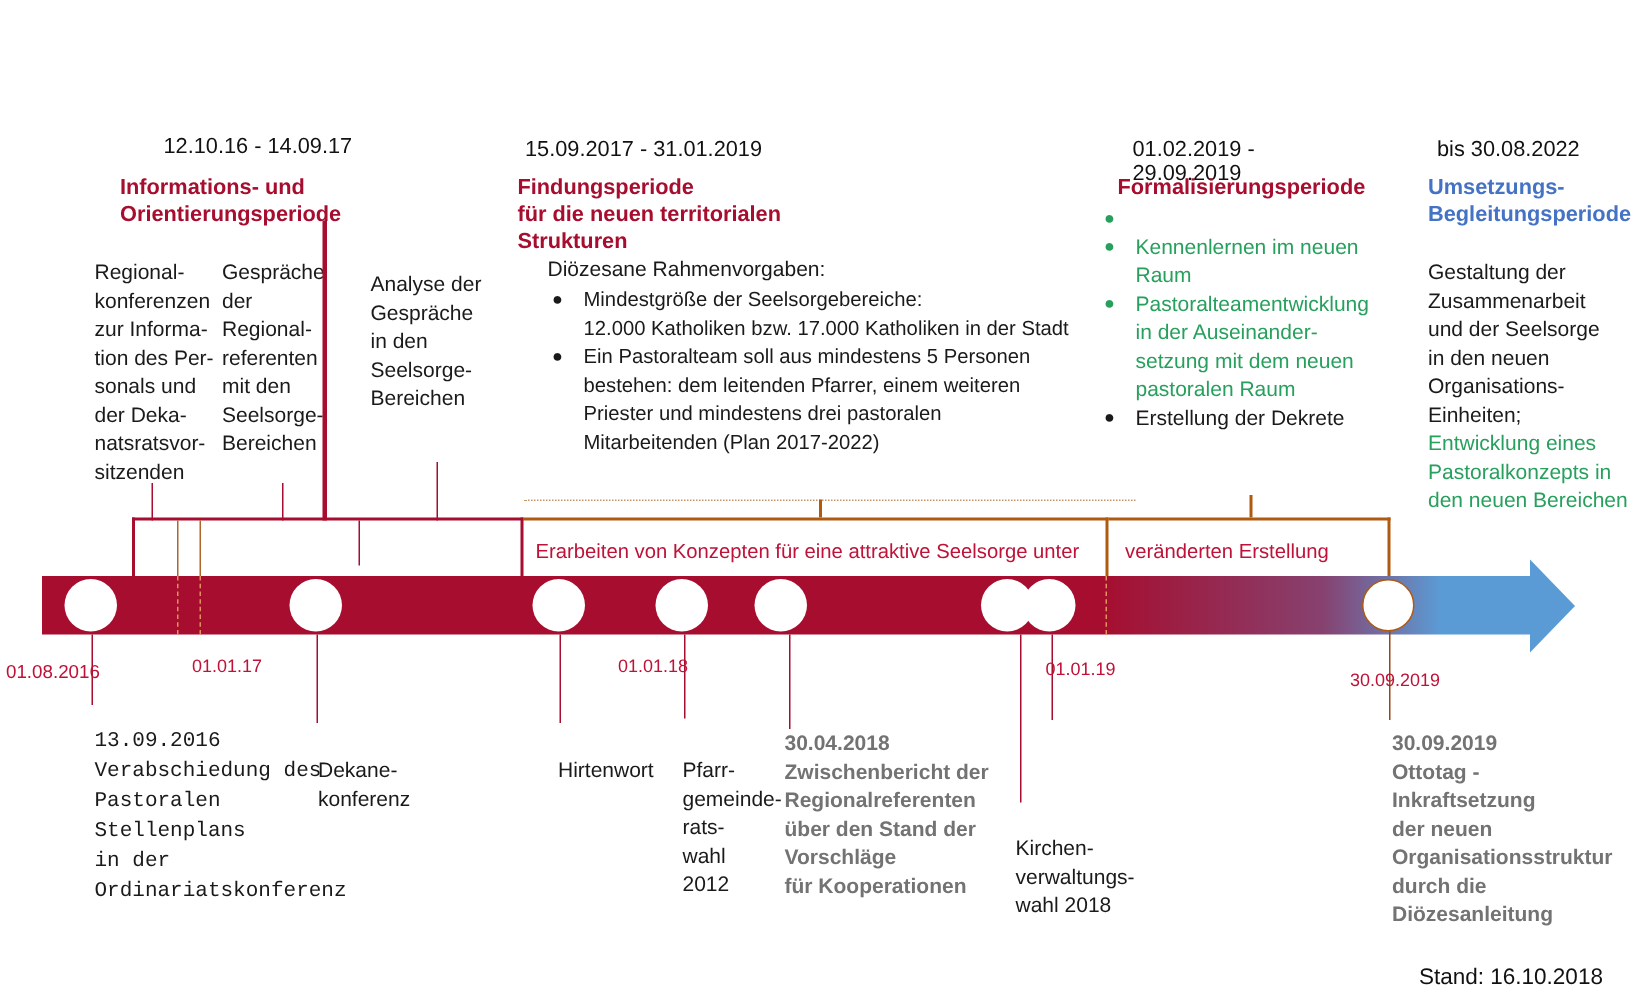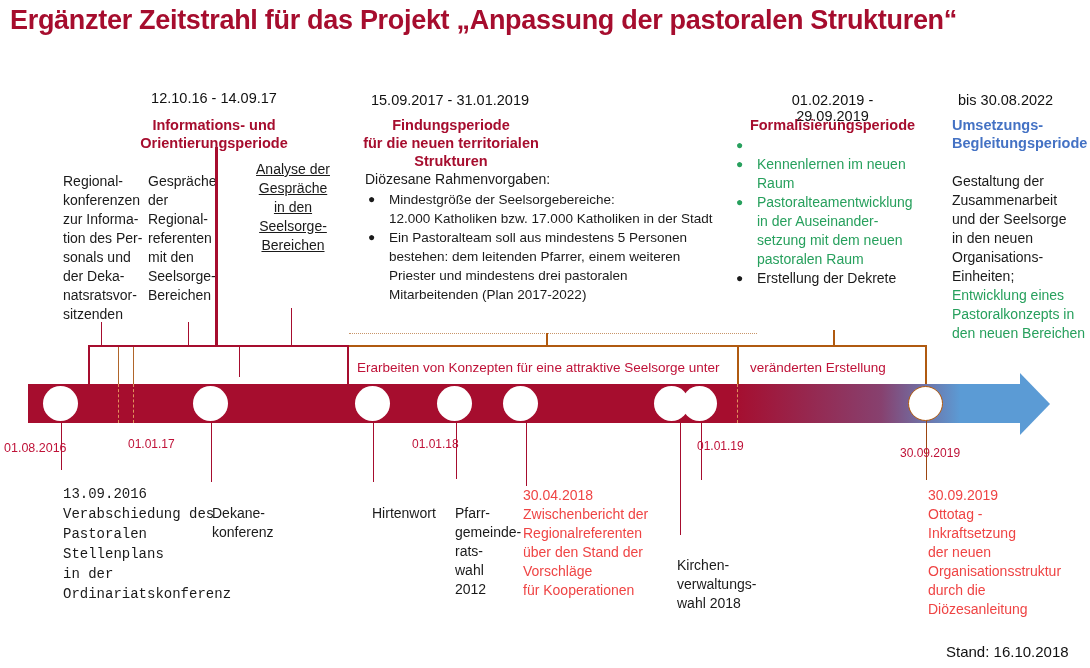--- a/index.html
+++ b/index.html
@@ -1,21 +1,21 @@
 <!DOCTYPE html>
 <html><head>
 <meta charset="utf-8">
 <style>
   html,body{margin:0;padding:0;background:#fff;}
   .slide{position:relative;width:1090px;height:668px;background:#ffffff;overflow:hidden;
          font-family:"Liberation Sans","DejaVu Sans",sans-serif;color:#1a1a1a;}
   .tb{position:absolute;white-space:pre-line;font-size:14px;line-height:19px;}
-  .center{text-align:center;}
+  .center{}
   .darkred{color:#a60d2e;}
-  .red{color:#ef4444;}
+  .red{color:#737373;font-weight:bold;}
   .green{color:#27a05d;}
   .blue{color:#4472c4;}
   .lightblue{color:#7aa3dc;}
   .black{color:#1a1a1a;}
   .title{position:absolute;left:10px;top:5px;width:1078px;font-size:27px;font-weight:bold;color:#a60d2e;letter-spacing:-0.3px;}
   .hdr-date{position:absolute;font-size:14.5px;color:#111;}
   .hdr-name{position:absolute;font-size:14.5px;font-weight:bold;white-space:pre-line;line-height:18px;}
   .vline{position:absolute;width:1px;background:#a60d2e;}
   .hline{position:absolute;height:2px;background:#a60d2e;}
   .brown-bg{background:#b05a10 !important;}
@@ -33,21 +33,20 @@
   .bullet-item .btext{white-space:pre-line;font-size:14px;line-height:19px;}
   .axisdate{position:absolute;font-size:12px;color:#bf1238;}
   .footer{position:absolute;left:946px;top:643px;font-size:15px;color:#111;}
   .banner{position:absolute;top:360px;font-size:13.5px;color:#bf1238;white-space:nowrap;}
 </style>
 </head>
 <body>
 
 <div class="slide">
 
-  <div class="title">Ergänzter Zeitstrahl für das Projekt „Anpassung der pastoralen Strukturen“</div>
 
   <div class="hdr-date center" style="left:109px;top:90px;width:210px;">12.10.16 - 14.09.17</div>
   <div class="hdr-name darkred center" style="left:80px;top:116px;width:268px;">Informations- und Orientierungsperiode</div>
 
   <div class="hdr-date center" style="left:350px;top:92px;width:200px;">15.09.2017 - 31.01.2019</div>
   <div class="hdr-name darkred center" style="left:345px;top:116px;width:212px;">Findungsperiode
 für die neuen territorialen Strukturen</div>
 
   <div class="hdr-date center" style="left:755px;top:92px;width:155px;">01.02.2019 - 29.09.2019</div>
   <div class="hdr-name darkred center" style="left:745px;top:116px;width:175px;">Formalisierungsperiode</div>
@@ -64,21 +63,21 @@
 der Deka-
 natsratsvor-
 sitzenden</div>
   <div class="tb black" style="left:148px;top:172px;width:80px;">Gespräche
 der
 Regional-
 referenten
 mit den
 Seelsorge-
 Bereichen</div>
-  <div class="tb black center" style="left:247px;top:160px;width:92px;text-decoration:underline;">Analyse der
+  <div class="tb black center" style="left:247px;top:180px;width:92px;">Analyse der
 Gespräche
 in den
 Seelsorge-
 Bereichen</div>
 
   <div class="tb black" style="left:365px;top:170px;width:340px;">Diözesane Rahmenvorgaben:</div>
   <div class="bullet-list" style="left:368px;top:190px;width:372px;">
     <div class="bullet-item">
       <span class="dot">●</span>
       <span class="btext black" style="font-size:13.5px;">Mindestgröße der Seelsorgebereiche:

